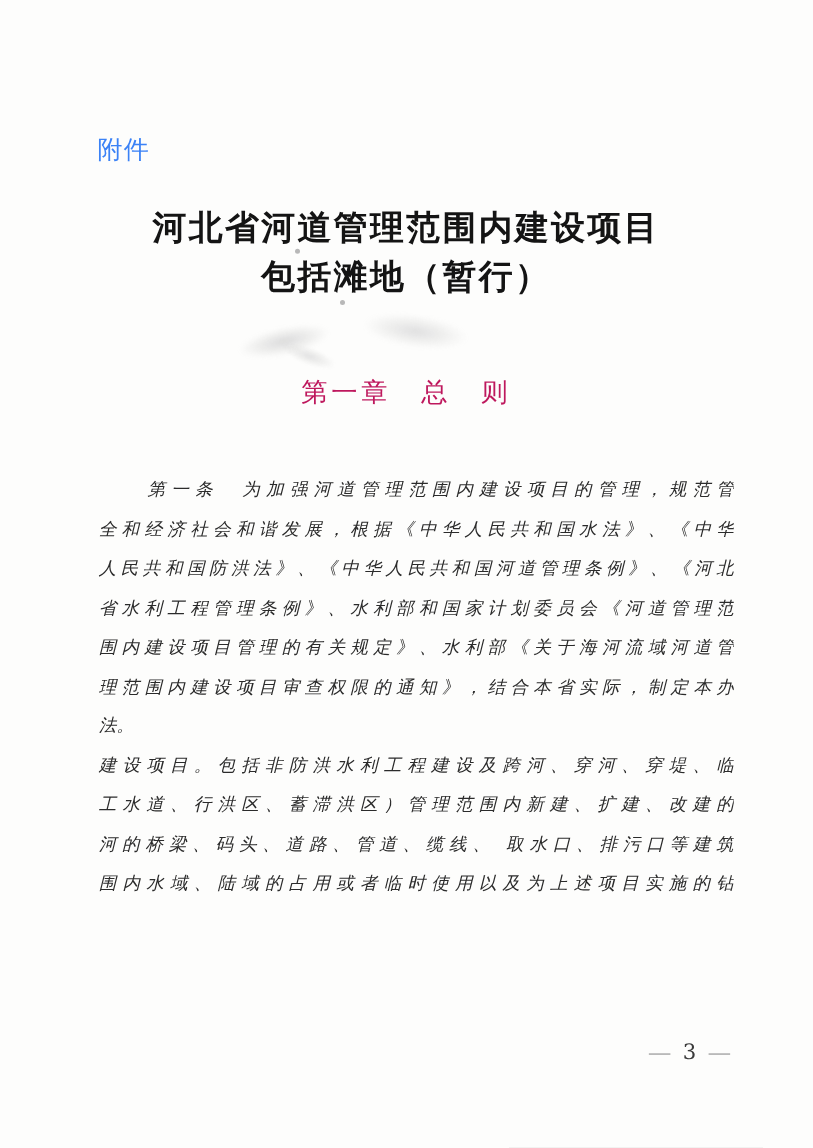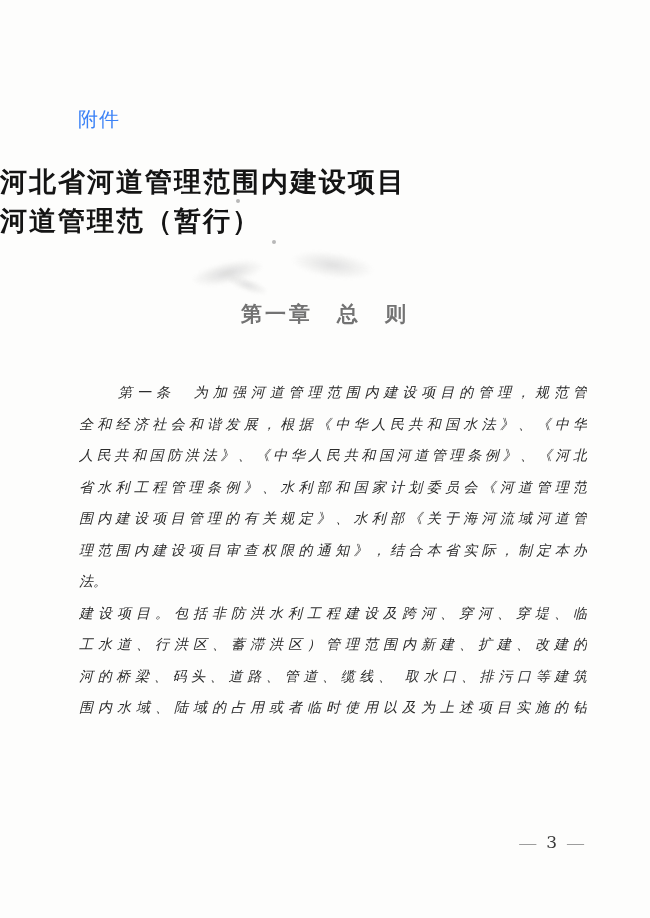--- a/index.html
+++ b/index.html
@@ -11,27 +11,27 @@
     font-family:"Liberation Serif","DejaVu Serif",serif;
     color:#2b2b2b;
     overflow:hidden;
   }
   .attachment {
     position:absolute; left:78px; top:106px;
     font-size:20px; color:#3b82f6; letter-spacing:1px;
   }
   .title {
     position:absolute; left:0; right:0; top:163px;
-    font-weight:bold; color:#141414;
+    text-align:center; font-weight:bold; color:#141414;
     font-size:27px; line-height:39px; letter-spacing:2px;
     margin:0;
   }
   .chapter {
     position:absolute; left:0; right:0; top:300px;
-    text-align:center; font-weight:bold; color:#737373;
+    text-align:center; font-weight:normal; color:#be185d;
     font-size:21px; letter-spacing:3px; margin:0;
   }
   .body-text {
     position:absolute; left:79px; top:377px; width:508px;
     font-size:14px;
     font-style:italic;
   }
   .line {
     height:31.5px; line-height:31.5px;
     text-align:justify; text-align-last:justify;
@@ -63,21 +63,21 @@
 </style>
 </head>
 <body>
 
 <div class="page">
 
   <div class="attachment">附件</div>
 
   <h1 class="title">
     <div>河北省河道管理范围内建设项目</div>
-    <div>河道管理范（暂行）</div>
+    <div>包括滩地（暂行）</div>
   </h1>
 
   <div class="smudge smudge1"></div>
   <div class="smudge smudge2"></div>
   <div class="smudge smudge3"></div>
   <div class="speck speck1"></div>
   <div class="speck speck2"></div>
 
   <h2 class="chapter">第一章　总　则</h2>
 

